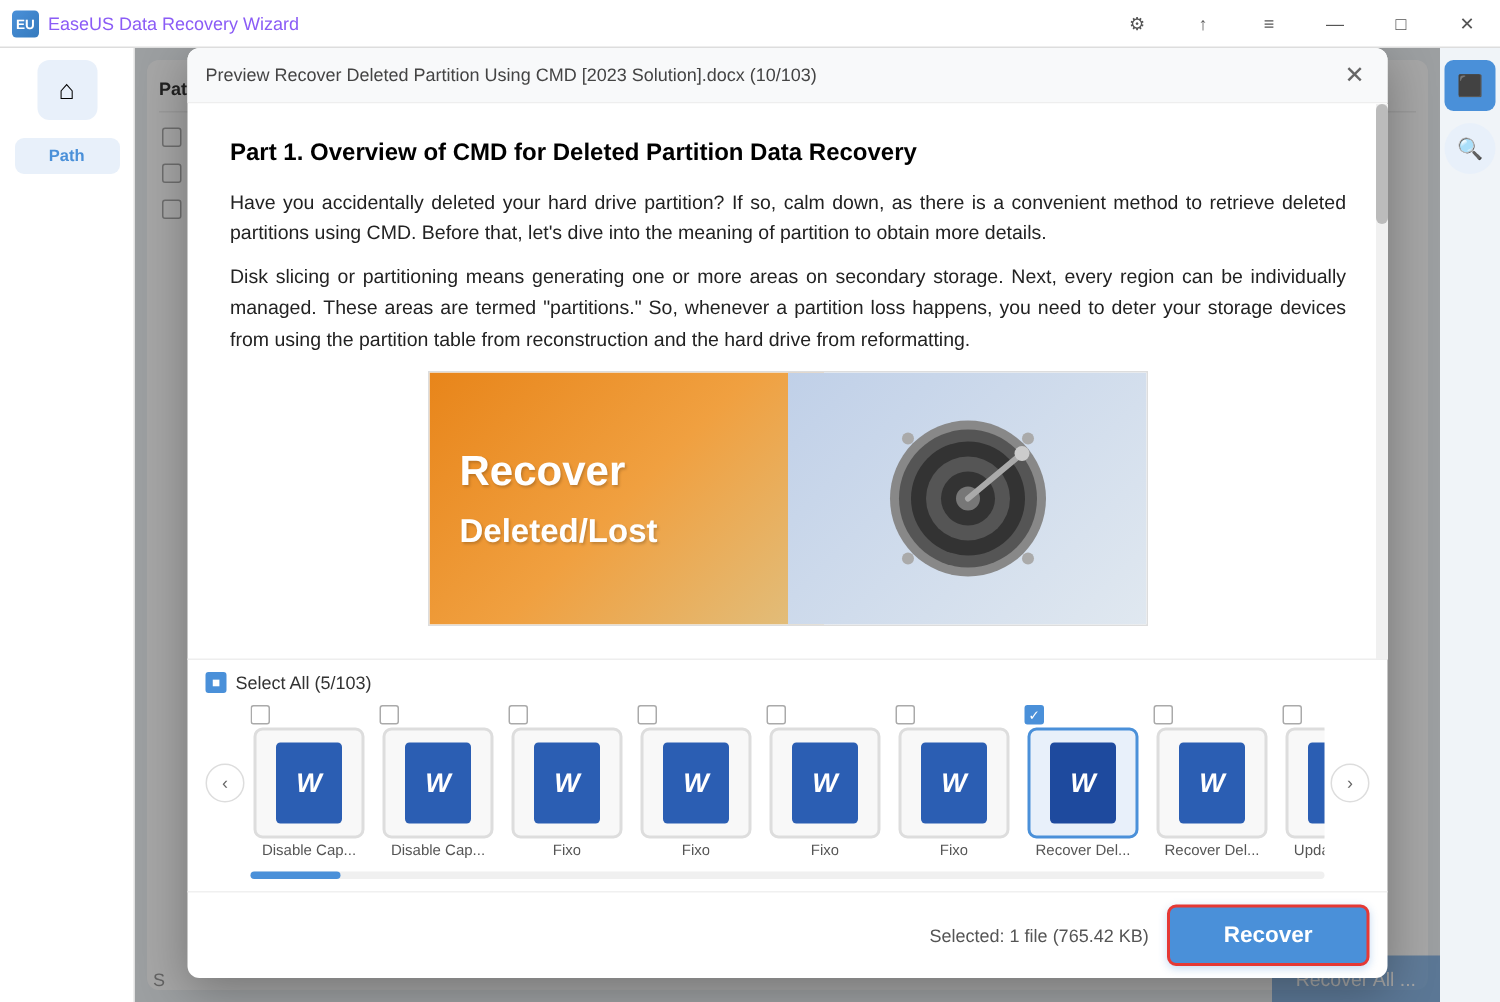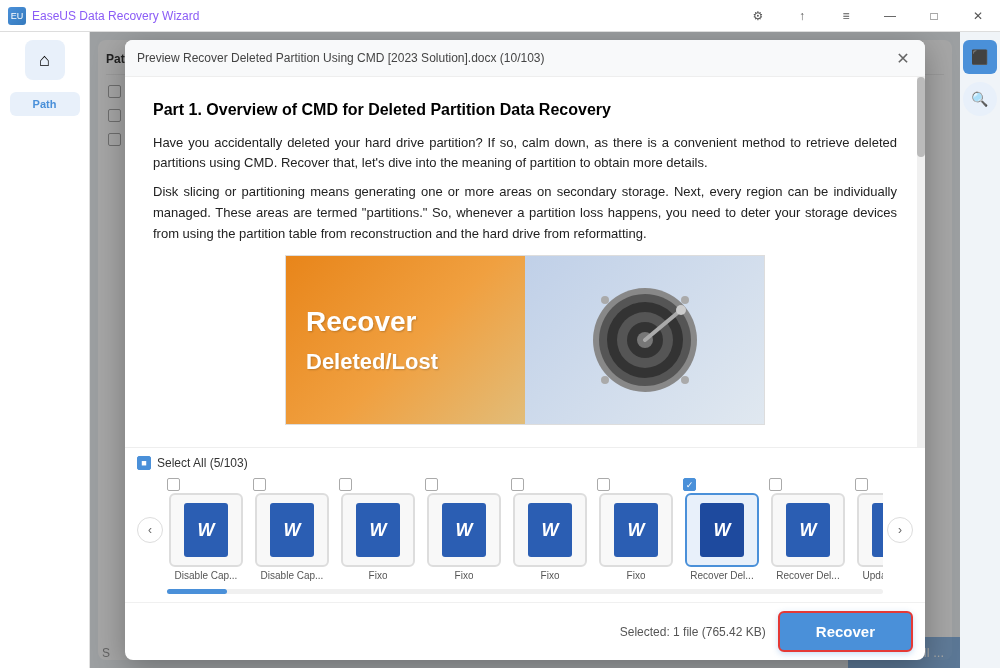--- a/index.html
+++ b/index.html
@@ -175,21 +175,20 @@
       cursor: pointer;
       color: #4a90d9;
     }
 
     
     .modal-overlay {
       position: absolute;
       top: 0; left: 0; right: 0; bottom: 0;
       background: rgba(0,0,0,0.35);
       display: flex;
-      align-items: center;
       justify-content: center;
       z-index: 100;
     }
 
     
     .preview-modal {
       background: #ffffff;
       border-radius: 8px;
       box-shadow: 0 8px 32px rgba(0,0,0,0.3);
       width: 800px;
@@ -492,21 +491,21 @@
       opacity: 0.6;
     }
   </style>
 </head>
 <body>
 
 <div class="app-window">
 
   <div class="title-bar">
     <div class="title-bar-icon">
-      <span style="font-size:9px;font-weight:normal;text-align:center;">EU</span>
+      <span style="font-size:9px;font-weight:bold;text-align:center;">EU</span>
     </div>
     <span class="title-bar-text">EaseUS Data Recovery Wizard</span>
     <div class="title-bar-controls">
 
       <button class="title-btn">⚙</button>
 
       <button class="title-btn">↑</button>
 
       <button class="title-btn">≡</button>
 
@@ -622,21 +621,21 @@
             <button class="modal-close-btn">✕</button>
           </div>
 
           <div class="doc-content">
 
             <div class="scrollbar-indicator">
               <div class="scrollbar-thumb"></div>
             </div>
 
             <div class="doc-title">Part 1. Overview of CMD for Deleted Partition Data Recovery</div>
-            <p class="doc-paragraph">Have you accidentally deleted your hard drive partition? If so, calm down, as there is a convenient method to retrieve deleted partitions using CMD. Recover that, let's dive into the meaning of partition to obtain more details.</p>
+            <p class="doc-paragraph">Have you accidentally deleted your hard drive partition? If so, calm down, as there is a convenient method to retrieve deleted partitions using CMD. Before that, let's dive into the meaning of partition to obtain more details.</p>
             <p class="doc-paragraph">Disk slicing or partitioning means generating one or more areas on secondary storage. Next, every region can be individually managed. These areas are termed "partitions." So, whenever a partition loss happens, you need to deter your storage devices from using the partition table from reconstruction and the hard drive from reformatting.</p>
 
             <div class="doc-image">
               <div class="doc-image-left">
                 <div class="doc-image-text1">Recover</div>
                 <div class="doc-image-text2">Deleted/Lost</div>
               </div>
               <div class="doc-image-right">
 
                 <svg class="hdd-visual" viewBox="0 0 120 120" xmlns="http://www.w3.org/2000/svg">

